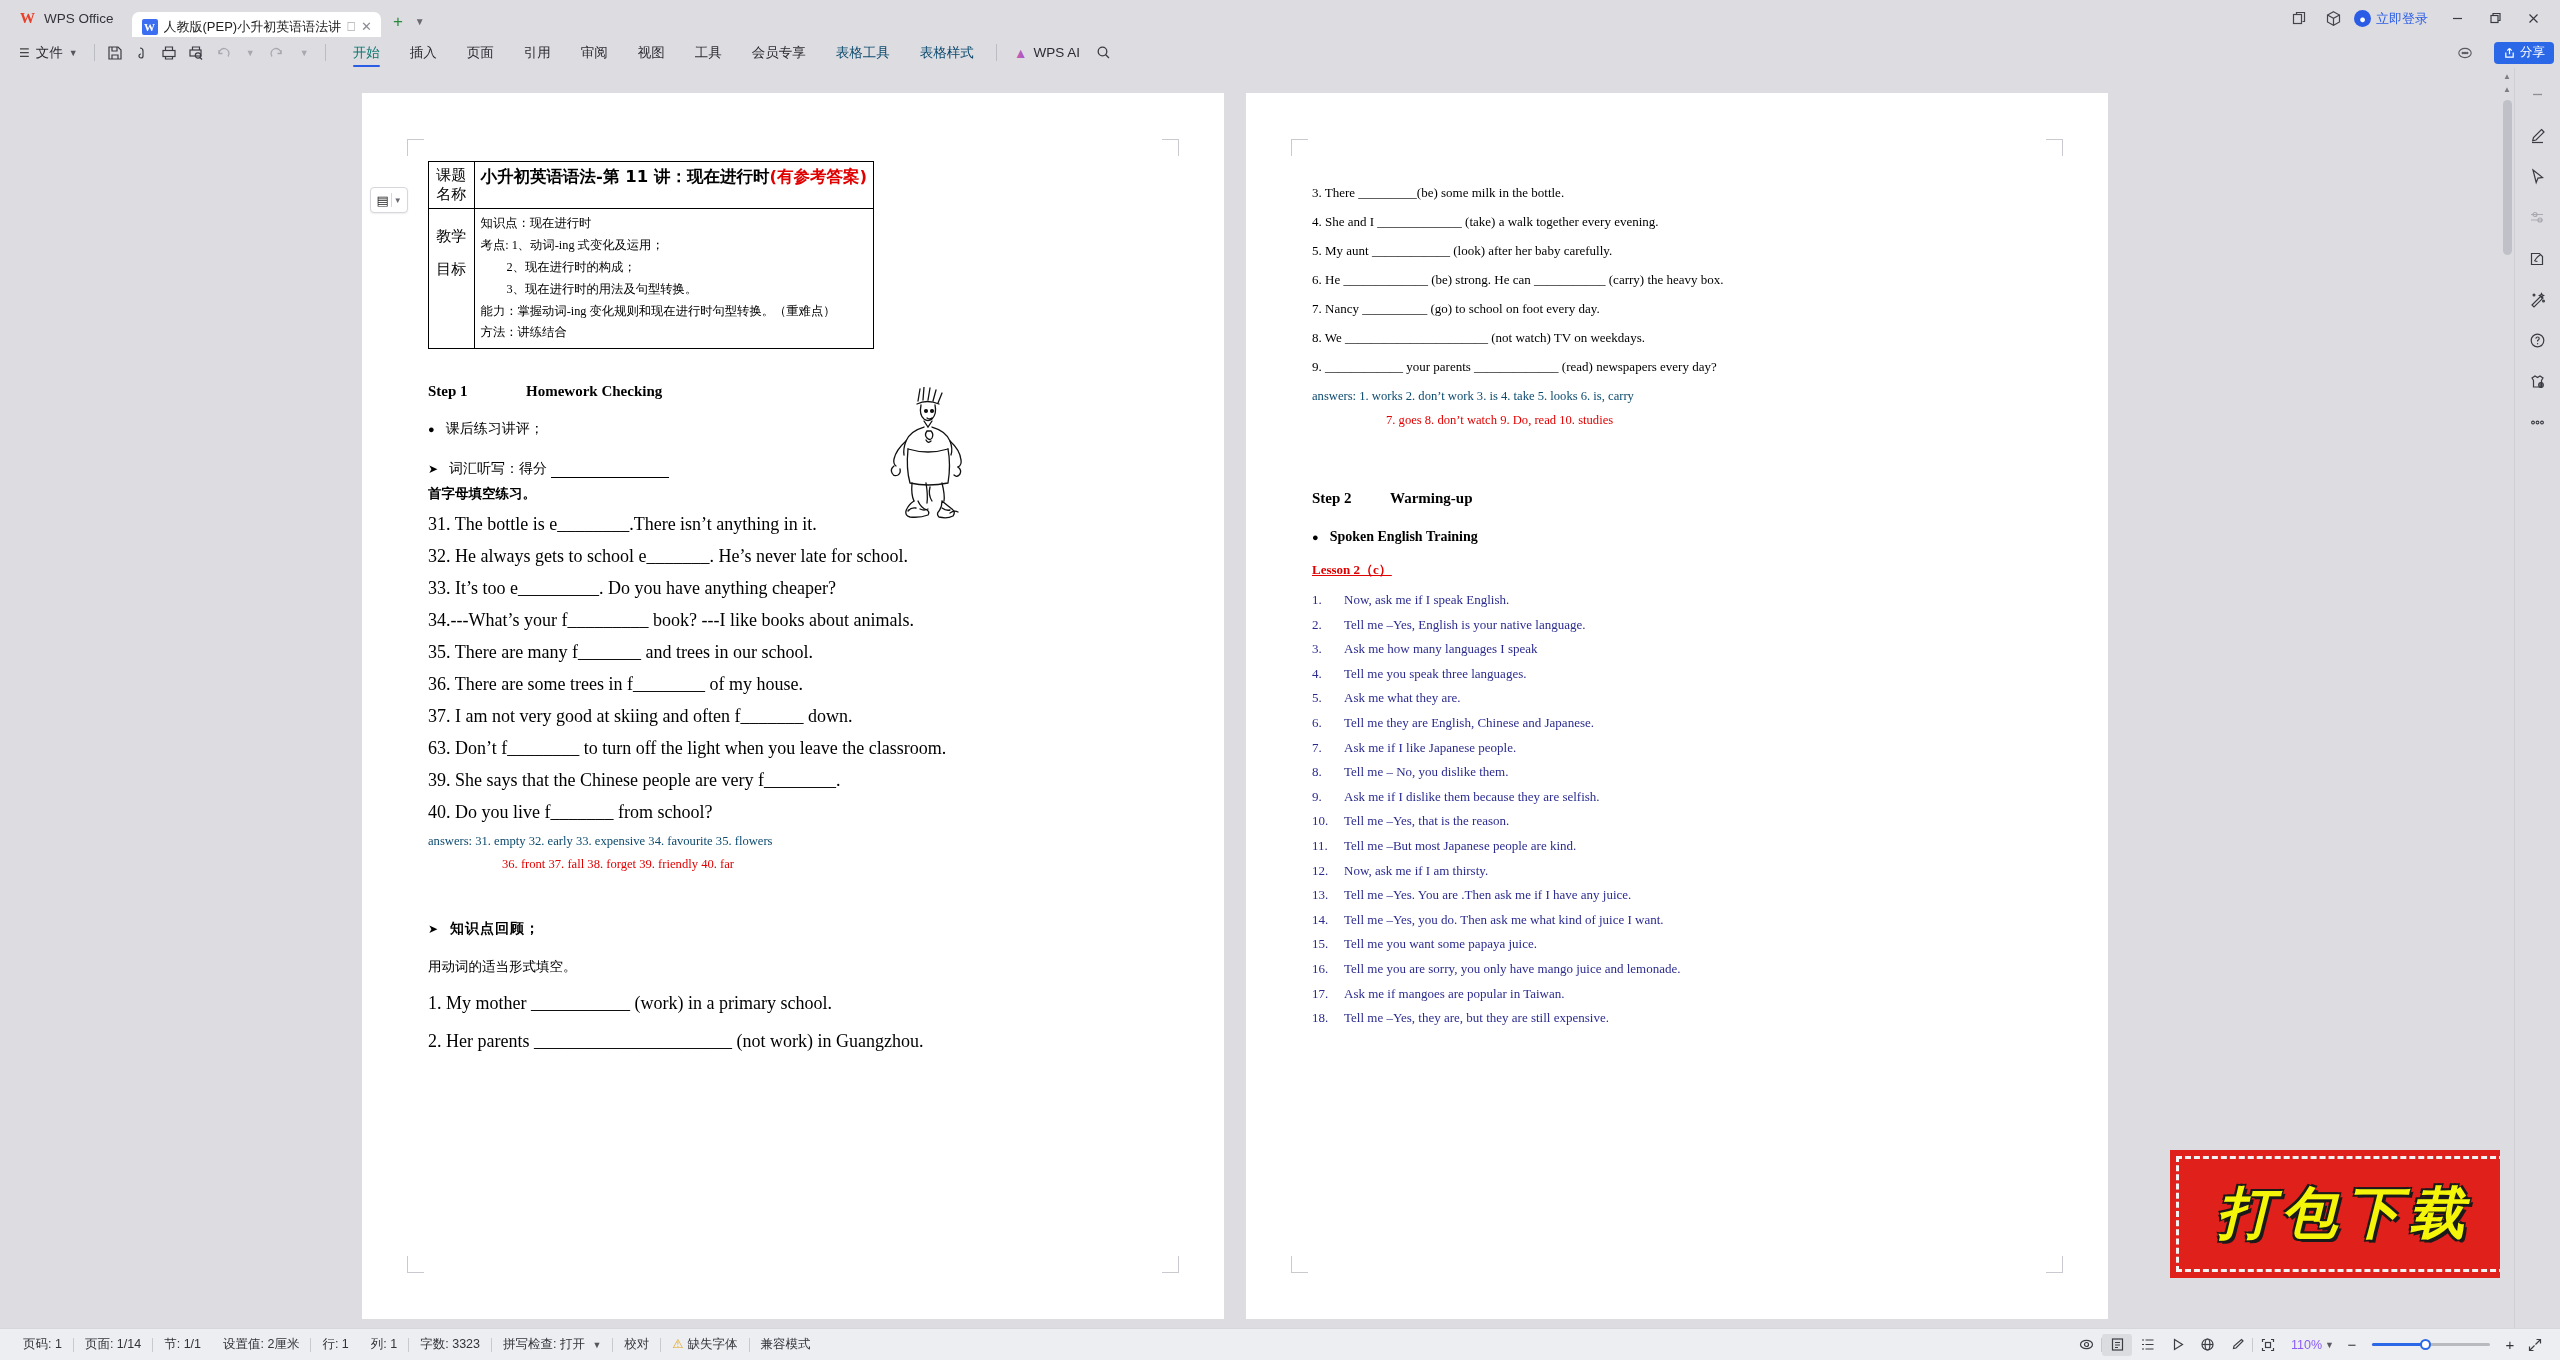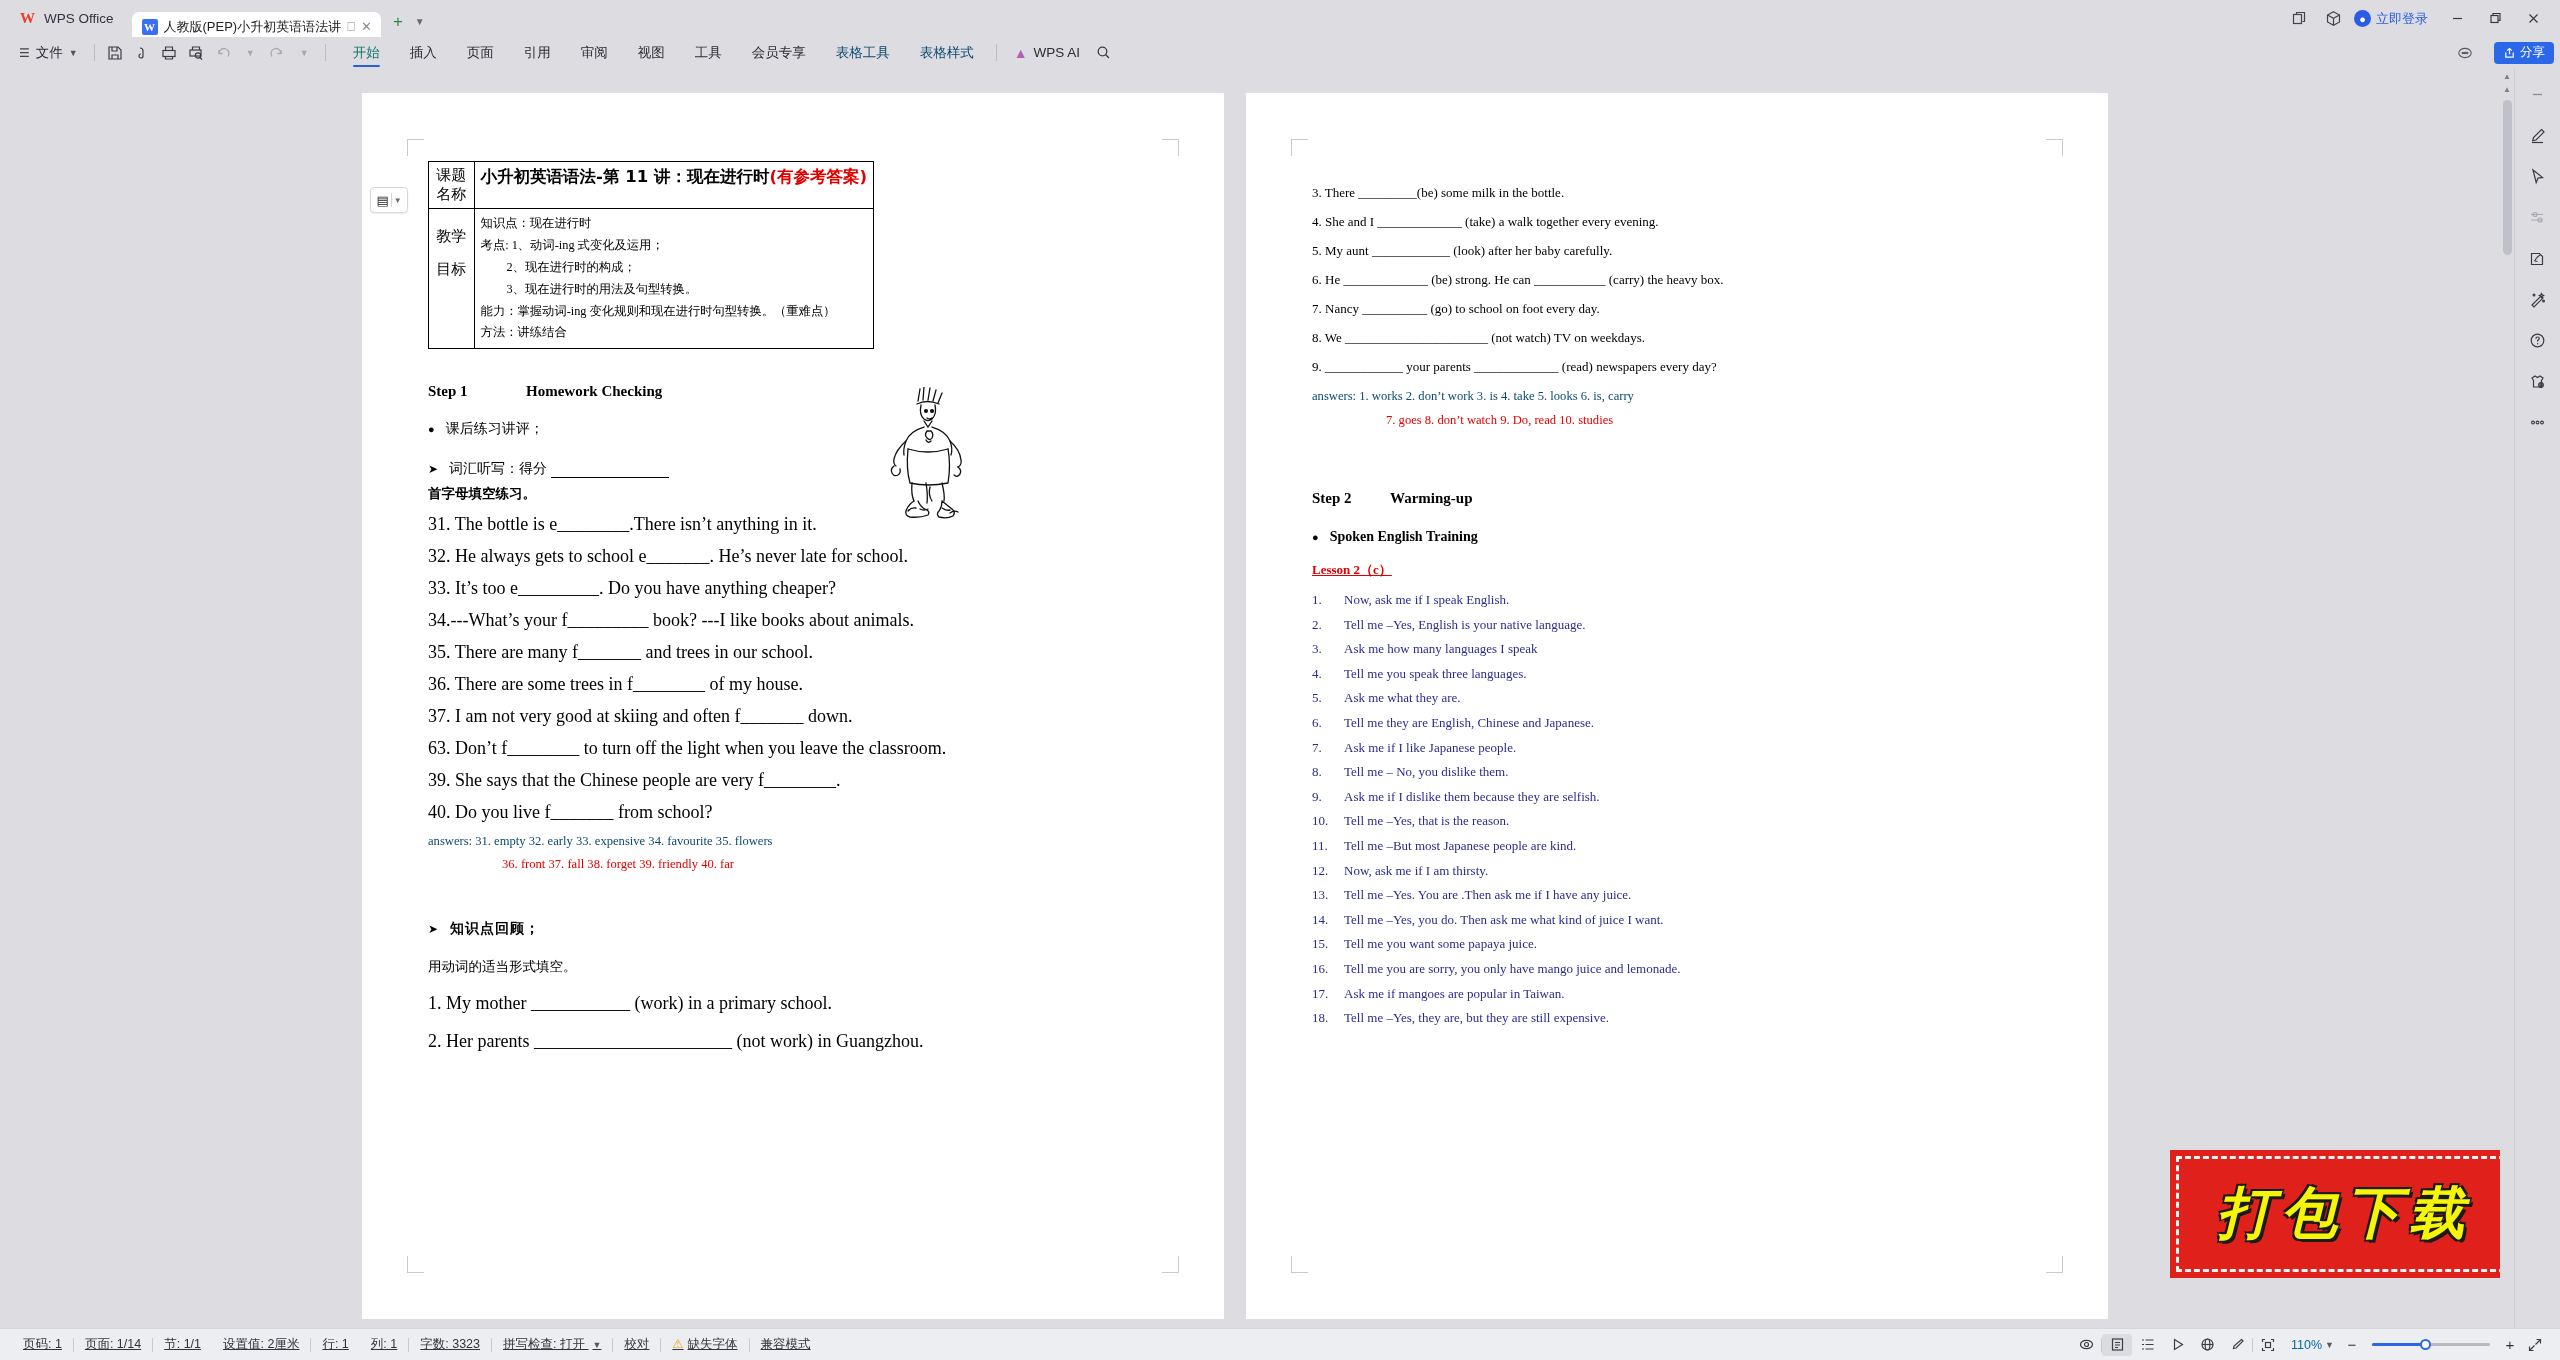--- a/index.html
+++ b/index.html
@@ -225,27 +225,27 @@
 
   
   .statusbar {
     position: absolute; bottom: 0; left: 0; right: 0;
     height: 32px; background: #eceef1;
     border-top: 1px solid #d5d7db;
     display: flex; align-items: center;
     font-size: 12.5px; color: #33333a;
     padding-left: 12px;
   }
-  .sb-item { padding: 0 11px; white-space: nowrap; text-decoration: underline; }
+  .sb-item { padding: 0 11px; white-space: nowrap; }
   .sb-sep { width: 1px; height: 14px; background: #c8cace; }
   .sb-warn { color: #e8a317; margin-right: 4px; }
   .sb-right { margin-left: auto; display: flex; align-items: center; padding-right: 10px; }
   .sb-ico { width: 30px; height: 22px; display:flex; align-items:center; justify-content:center; color:#3d3d45; font-size:14px;}
   .sb-ico.boxed { background: #dadce0; border-radius: 3px; }
-  .zoom-pct { font-size: 12.5px; padding: 0 3px 0 8px; color:#0369a1;}
+  .zoom-pct { font-size: 12.5px; padding: 0 3px 0 8px; color:#8b5cf6;}
   .zoom-cv { font-size: 9px; color: #5a5a62; padding-right: 8px;}
   .slider { width: 118px; height: 14px; position: relative; margin: 0 10px; display:flex; align-items:center;}
   .slider .track { position:absolute; left:0; right:0; height:3px; background:#b8bac0; border-radius:2px; }
   .slider .fill { position:absolute; left:0; width:54px; height:3px; background:#2b68e8; border-radius:2px; }
   .slider .knob { position:absolute; left:48px; width:11px; height:11px; border-radius:50%; background:#fff; border:2px solid #2b68e8; }
   .pm { font-size: 15px; width: 20px; text-align:center; color:#33333a; }
 
   
   .rail {
     position: absolute; top: 68px; right: 0; bottom: 32px;

